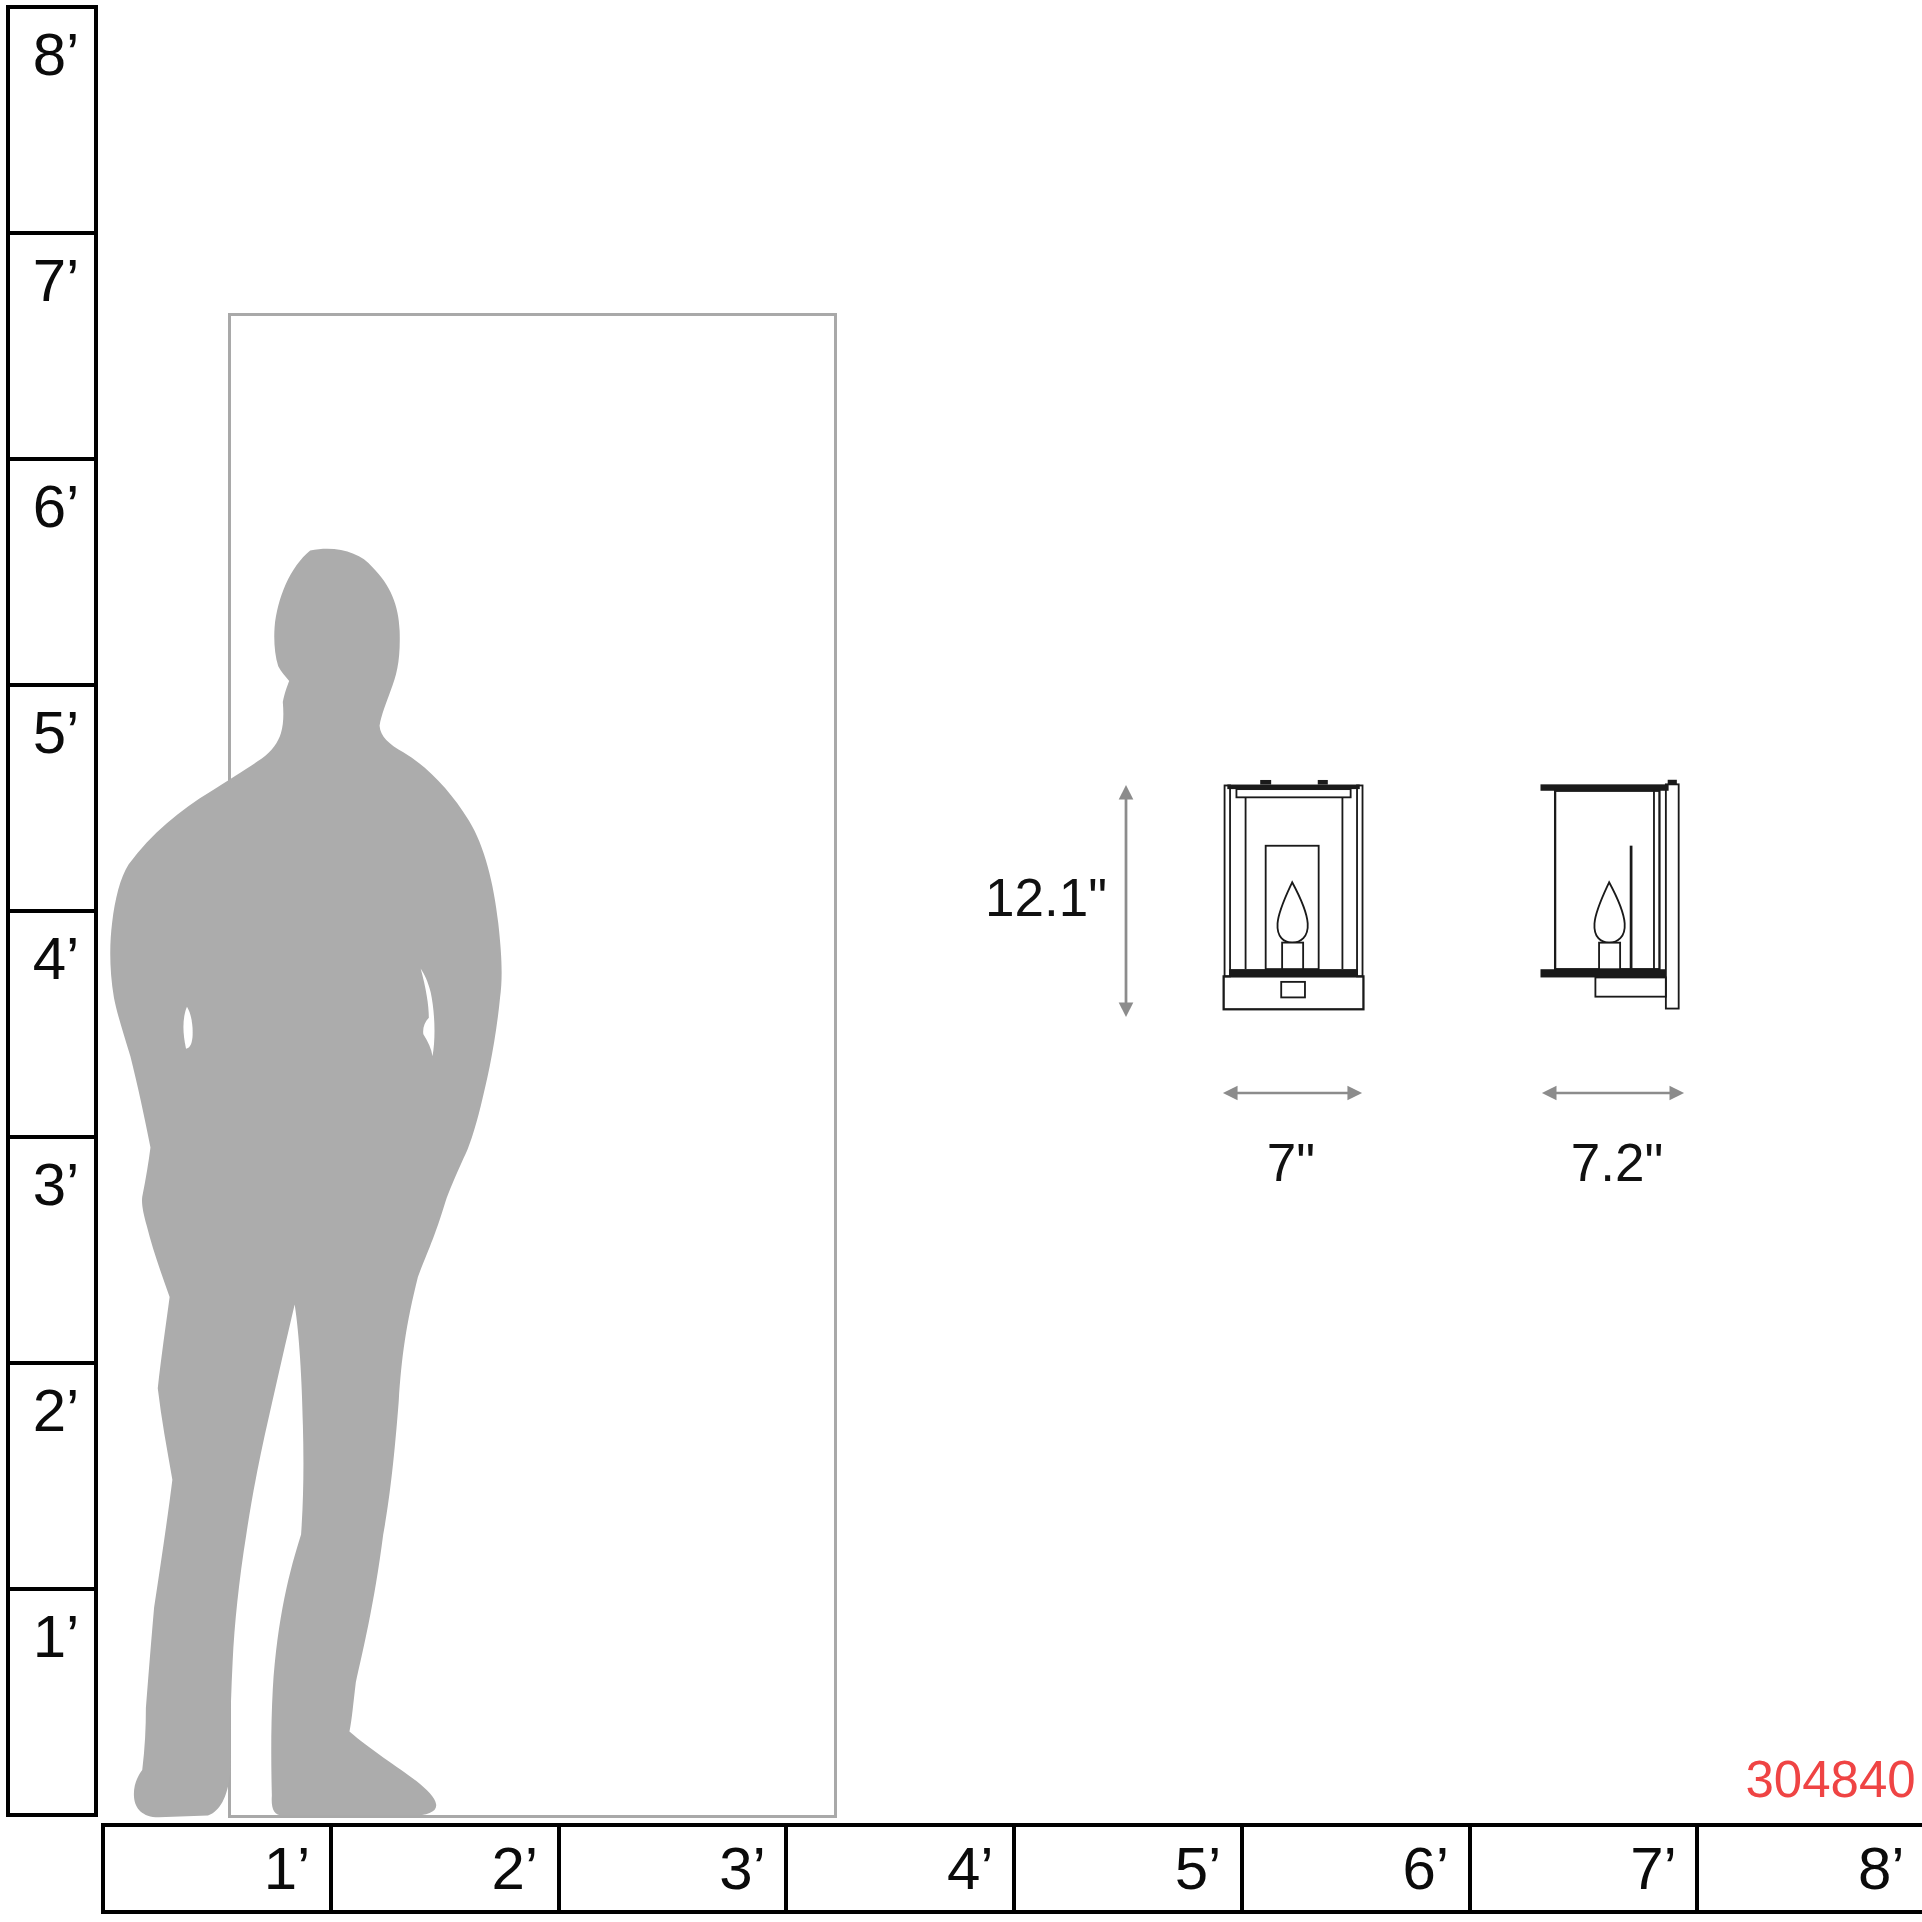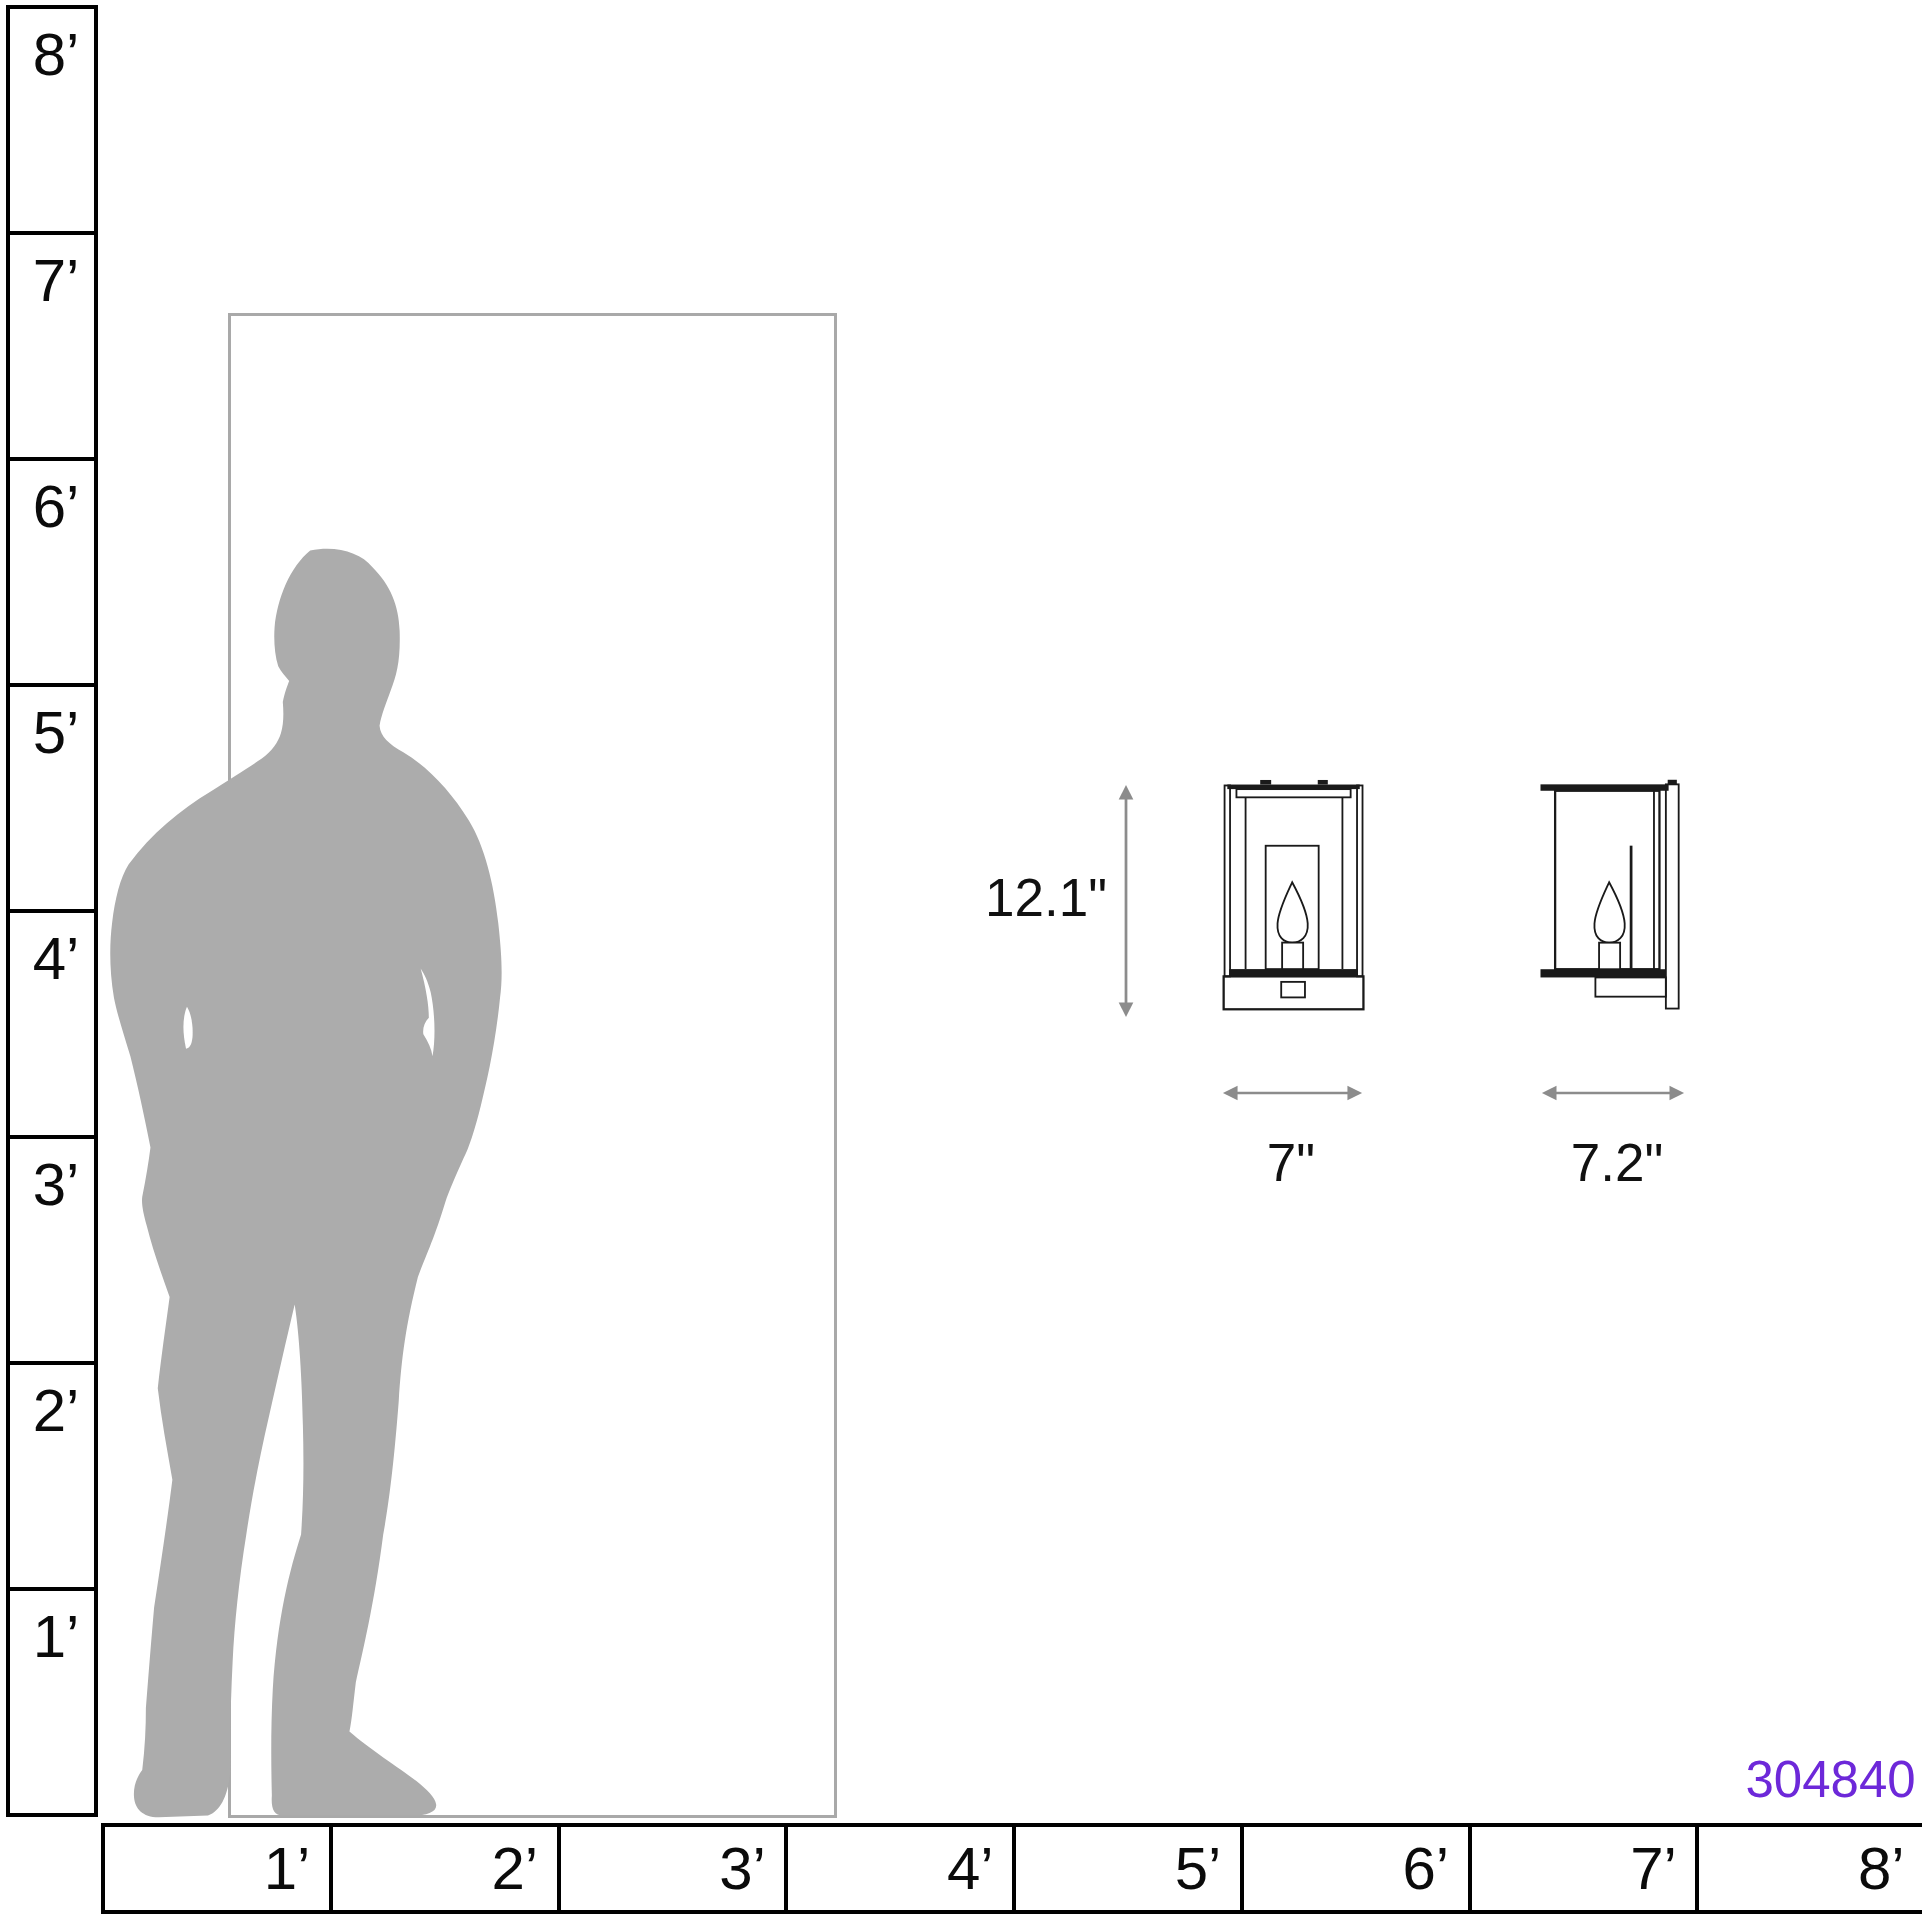--- a/index.html
+++ b/index.html
@@ -90,21 +90,21 @@
     white-space:nowrap;
   }
   .dim-height{left:932px; top:871px; width:175px; text-align:right;}
   .dim-width {left:1218px; top:1136px; width:146px; text-align:center;}
   .dim-depth {left:1544px; top:1136px; width:146px; text-align:center;}
   .product-number{
     position:absolute;
     right:6.4px; top:1754px;
     font-size:51px;
     line-height:1;
-    color:#6d28d9;
+    color:#ef4444;
     z-index:2;
   }
 </style>
 </head>
 <body>
 
 <div id="stage">
 
   <div class="door"></div>
 

